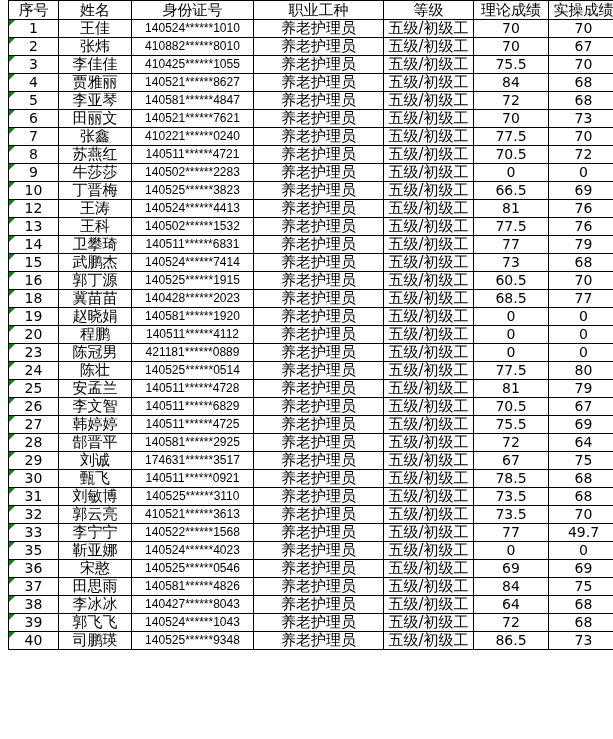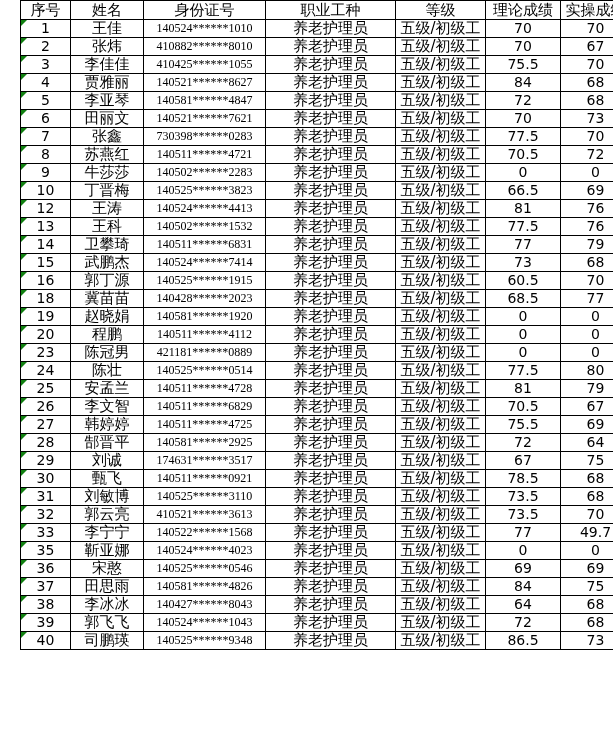--- a/index.html
+++ b/index.html
@@ -2,39 +2,39 @@
 <html><head>
 <meta charset="utf-8">
 <style>
   html,body{margin:0;padding:0;}
   body{
     width:613px;height:739px;overflow:hidden;background:#ffffff;
     font-family:"DejaVu Sans",sans-serif;color:#000;
   }
   .sheet{
     width:613px;height:739px;overflow:hidden;box-sizing:border-box;
-    padding-left:20px;background:#fff;
+    padding-left:8px;background:#fff;
   }
   table{
     border-collapse:collapse;table-layout:fixed;width:610px;
   }
   td,th{
     border:1px solid #000000;
     padding:0;margin:0;
     text-align:center;vertical-align:middle;
     font-weight:normal;
     font-size:15px;
     line-height:17px;
     height:17px;
     overflow:hidden;white-space:nowrap;
     background:#fff;
   }
   thead th{height:18px;line-height:18px;}
   td.c-id{
-    font-family:Liberation Serif, serif;
+    font-family:Liberation Sans, sans-serif;
     font-size:12px;letter-spacing:0;
   }
   td.c-seq{position:relative;font-size:14px;}
   td.c-theory,td.c-practical{font-size:14px;}
   .tri{
     position:absolute;top:0;left:0;width:0;height:0;
     border-top:6px solid #108010;
     border-right:6px solid transparent;
   }
   col.w-seq{width:50px;}
@@ -121,21 +121,21 @@
           <td class="c-name">田丽文</td>
           <td class="c-id">140521******7621</td>
           <td class="c-job">养老护理员</td>
           <td class="c-level">五级/初级工</td>
           <td class="c-theory">70</td>
           <td class="c-practical">73</td>
         </tr>
         <tr>
           <td class="c-seq"><span class="tri"></span><span>7</span></td>
           <td class="c-name">张鑫</td>
-          <td class="c-id">730398******0283</td>
+          <td class="c-id">410221******0240</td>
           <td class="c-job">养老护理员</td>
           <td class="c-level">五级/初级工</td>
           <td class="c-theory">77.5</td>
           <td class="c-practical">70</td>
         </tr>
         <tr>
           <td class="c-seq"><span class="tri"></span><span>8</span></td>
           <td class="c-name">苏燕红</td>
           <td class="c-id">140511******4721</td>
           <td class="c-job">养老护理员</td>

